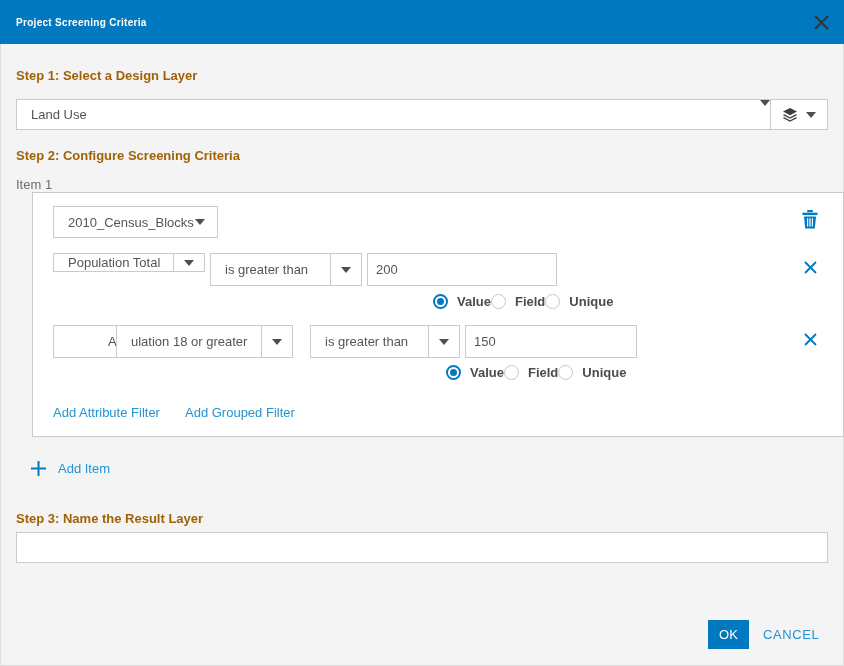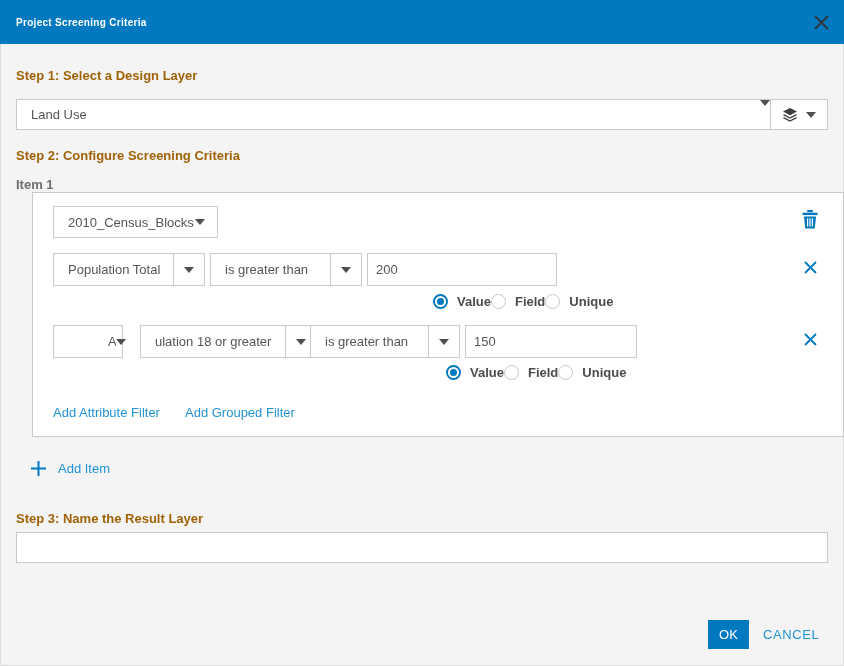--- a/index.html
+++ b/index.html
@@ -13,21 +13,21 @@
   }
   .abs { position: absolute; }
 
   
   .hdr { left:0; top:0; width:844px; height:44px; background:#0079c1; display:flex; align-items:center; }
   .hdr-title { margin-left:16px; color:#ffffff; font-size:10px; font-weight:600; letter-spacing:.3px; }
   .hdr-close { position:absolute; right:13px; top:12px; width:20px; height:20px; cursor:pointer; display:flex; align-items:center; justify-content:center; }
 
   
   .step-label { position:absolute; font-size:13px; font-weight:700; color:#a16207; }
-  .item-label { position:absolute; font-size:13px; color:#6e6e6e;font-weight:bold; }
+  .item-label { position:absolute; font-size:13px; color:#6e6e6e; }
 
   
   .sel { position:absolute; background:#fff; border:1px solid #cacaca; display:flex; align-items:center; cursor:pointer; }
   .sel-text { flex:1; padding-left:14px; padding-right:8px; font-size:13px; color:#555555; white-space:nowrap; overflow:hidden; }
   .sel-text.clip-left { direction:rtl; text-align:left; }
   .caret { width:0; height:0; border-left:5px solid transparent; border-right:5px solid transparent; border-top:6px solid #4f4f4f; }
   .sel .caret-pad { padding-right:12px; display:flex; align-items:center; }
   .sel .caret-box { width:31px; align-self:stretch; border-left:1px solid #cacaca; display:flex; align-items:center; justify-content:center; }
   .tinput { position:absolute; background:#fff; border:1px solid #cacaca; font-family:"Liberation Sans",sans-serif; font-size:13px; color:#555555; padding:0 8px; outline:none; }
 
@@ -101,21 +101,21 @@
       <rect x="0.5" y="2.7" width="15" height="2.4" fill="#0079c1"></rect>
       <path d="M2 6.4 h12 l-1.2 12.2 H3.2 Z" fill="#0079c1"></path>
       <g stroke="#ffffff" stroke-width="1.2">
         <line x1="5.6" y1="8.2" x2="5.6" y2="16.6"></line>
         <line x1="8" y1="8.2" x2="8" y2="16.6"></line>
         <line x1="10.4" y1="8.2" x2="10.4" y2="16.6"></line>
       </g>
     </svg>
   </div>
 
-  <div class="sel" style="left:20px; top:60px; width:152px; height:33px;">
+  <div class="sel" style="left:20px; top:60px; width:152px; height:19px;">
     <span class="sel-text">Population Total</span>
     <span class="caret-box">
         <i class="caret"></i>
       </span>
   </div>
   <div class="sel" style="left:177px; top:60px; width:152px; height:33px;">
     <span class="sel-text">is greater than</span>
     <span class="caret-box">
         <i class="caret"></i>
       </span>
@@ -141,21 +141,21 @@
       <span class="radio-label">Unique</span>
     </div>
   </div>
 
   <div class="sel" style="left:20px; top:132px; width:70px; height:33px;padding-left:40px;">
     <span class="sel-text">AND</span>
     <span class="caret-pad">
         <i class="caret"></i>
       </span>
   </div>
-  <div class="sel" style="left:107px; top:132px; width:177px; height:33px;">
+  <div class="sel" style="left:83px; top:132px; width:177px; height:33px;">
     <span class="sel-text clip-left">ulation 18 or greater</span>
     <span class="caret-box">
         <i class="caret"></i>
       </span>
   </div>
   <div class="sel" style="left:277px; top:132px; width:150px; height:33px;">
     <span class="sel-text">is greater than</span>
     <span class="caret-box">
         <i class="caret"></i>
       </span>

